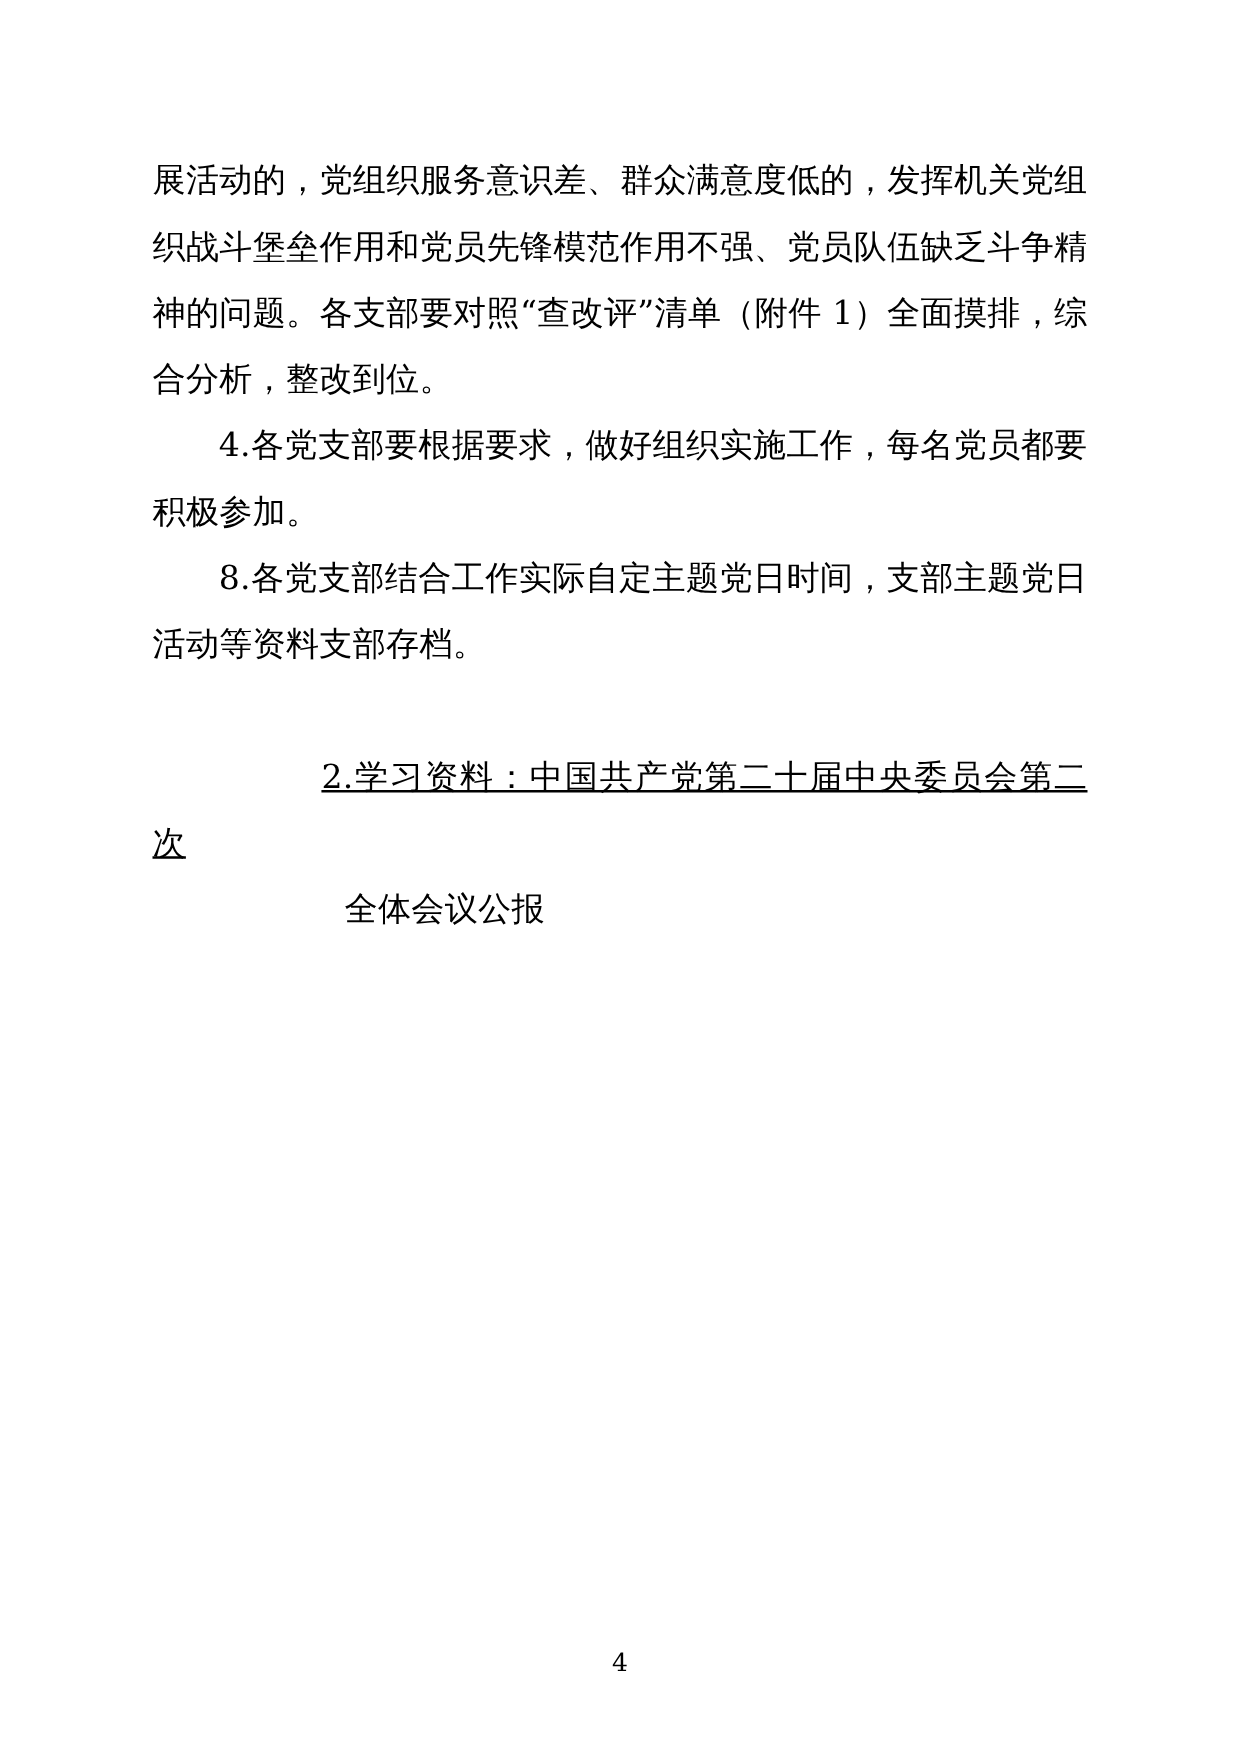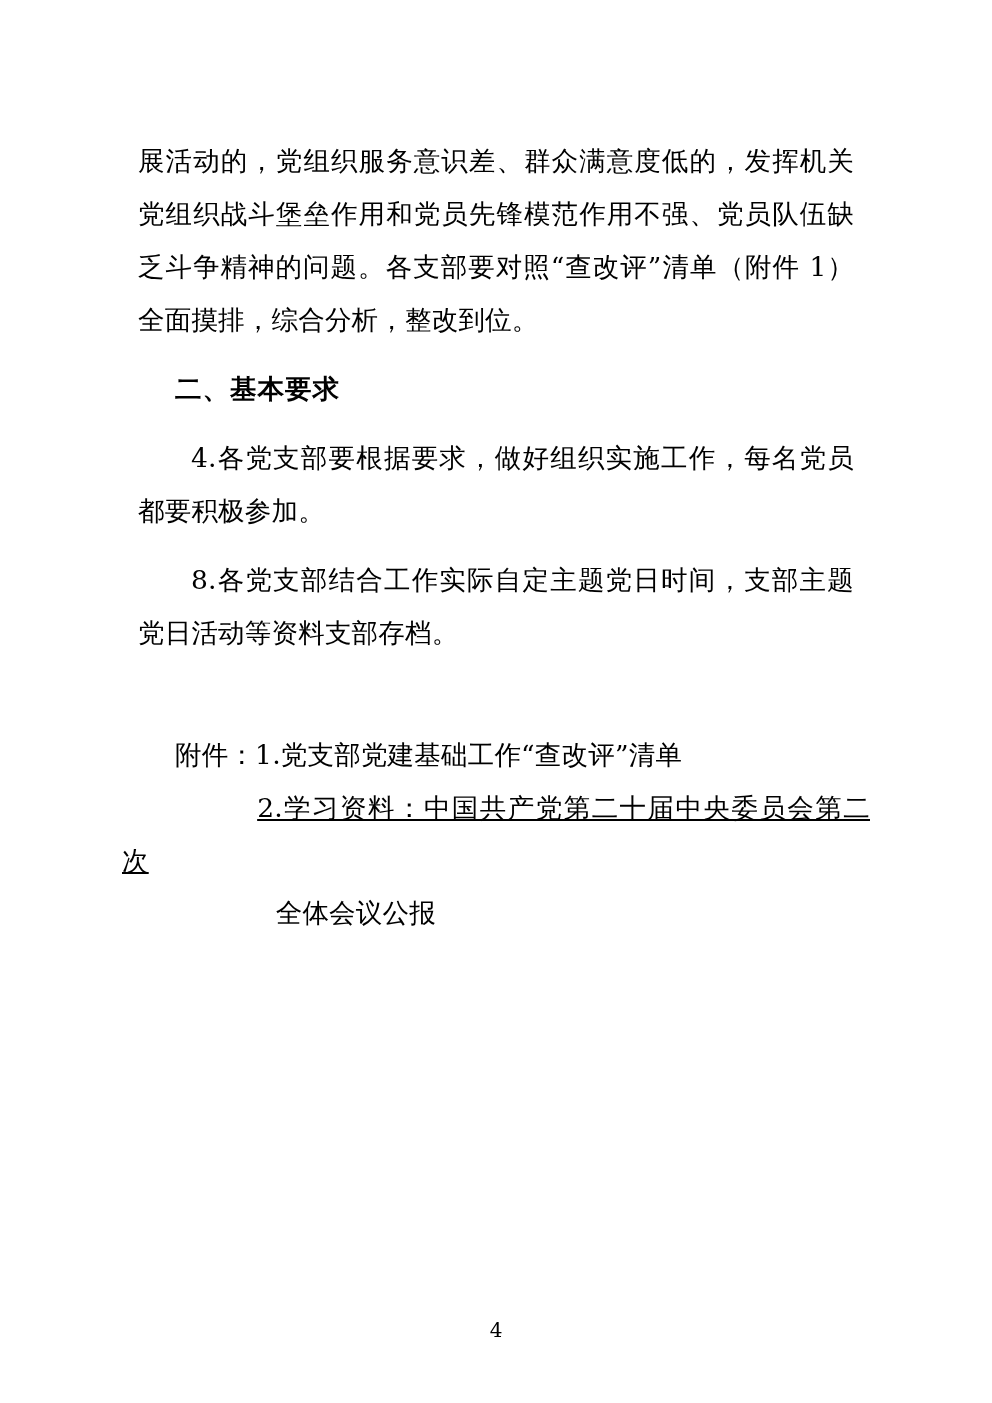--- a/index.html
+++ b/index.html
@@ -24,21 +24,21 @@
     padding: 118px 122px 0 122px;
   }
   .doc-body {
     font-size: 26.5px;
     line-height: 53px;
     text-align: justify;
     text-justify: inter-ideograph;
     letter-spacing: 0.2px;
   }
   .para {
-    margin: 16px;
+    margin: 0;
     text-indent: 0;
   }
   .para.indent {
     text-indent: 2em;
   }
   .heading {
     margin: 0;
     text-indent: 2em;
     font-weight: bold;
     letter-spacing: 1px;
@@ -73,31 +73,29 @@
   }
 </style>
 </head>
 <body>
 
 <div class="page">
   <div class="doc-body">
 
     <p class="para">展活动的，党组织服务意识差、群众满意度低的，发挥机关党组织战斗堡垒作用和党员先锋模范作用不强、党员队伍缺乏斗争精神的问题。各支部要对照“查改评”清单（附件 1）全面摸排，综合分析，整改到位。</p>
 
-    <p class="heading">二、基本要求</p>
 
     <p class="para indent">4.各党支部要根据要求，做好组织实施工作，每名党员都要积极参加。</p>
 
 
     <p class="para indent">8.各党支部结合工作实际自定主题党日时间，支部主题党日活动等资料支部存档。</p>
 
     <div class="spacer"></div>
 
     <div class="attach-block">
-      <p class="attach-line">附件：1.党支部党建基础工作“查改评”清单</p>
       <p class="attach-line sub">2.学习资料：中国共产党第二十届中央委员会第二次</p>
       <p class="attach-line sub2">全体会议公报</p>
     </div>
 
   </div>
 </div>
 
 <div class="page-number">4</div>
 
 </body></html>

